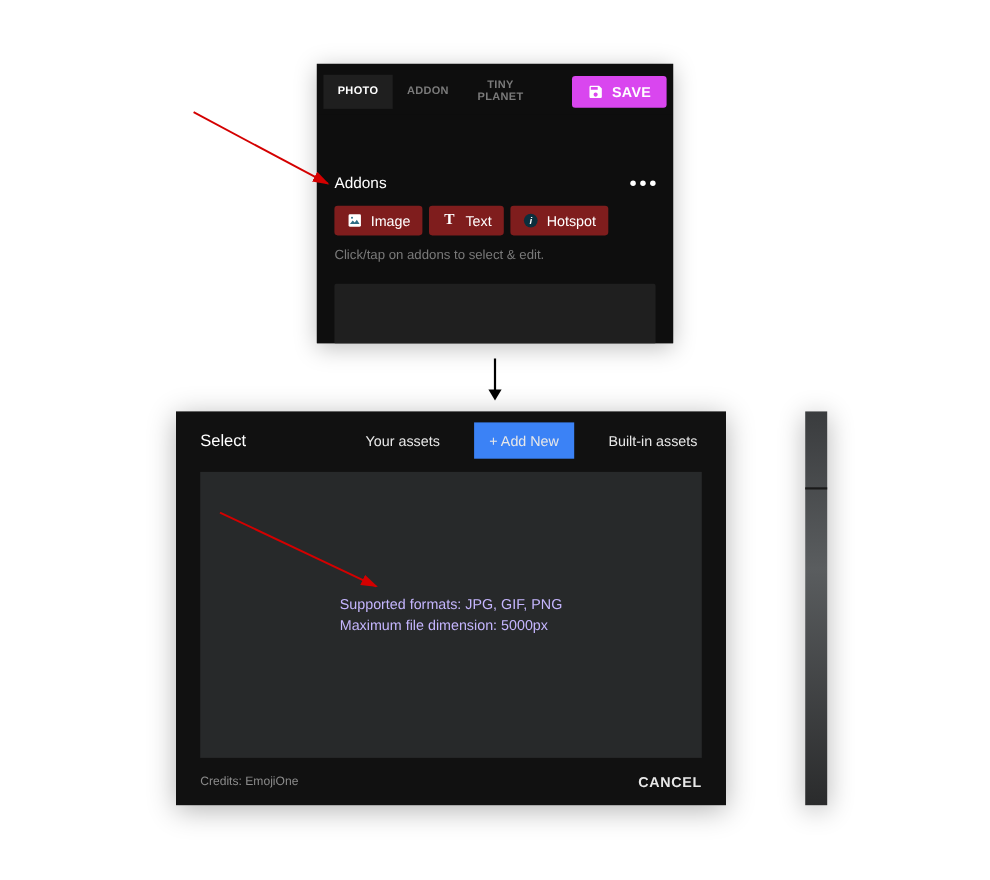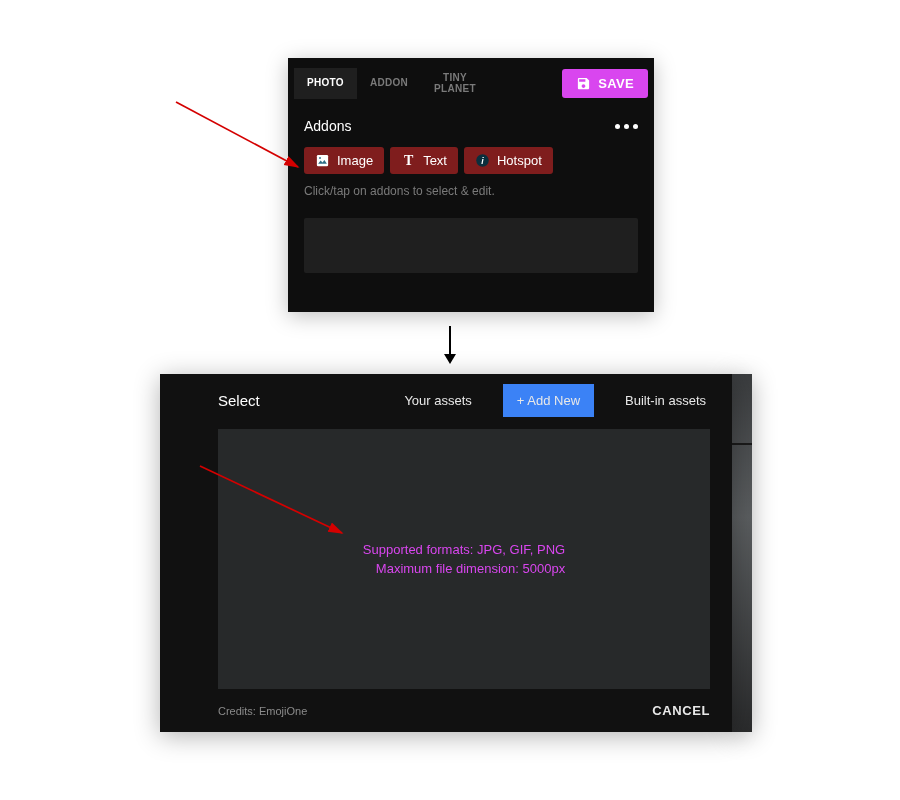--- a/index.html
+++ b/index.html
@@ -11,21 +11,21 @@
     body {
       width: 900px;
       height: 800px;
       background: #ffffff;
       position: relative;
     }
     .panel-top {
       position: absolute;
       left: 288px;
       top: 58px;
-      width: 366px;
+      width: 324px;
       height: 254px;
       background: #0e0e0e;
       box-shadow: 0 4px 20px rgba(0,0,0,0.25);
       overflow: hidden;
     }
     .tabs-row {
       display: flex;
       align-items: center;
       height: 46px;
       background: #0e0e0e;
@@ -66,20 +66,21 @@
     }
     .panel-body {
       background: #0e0e0e;
       padding: 14px 16px;
     }
     .addons-hdr {
       display: flex;
       justify-content: space-between;
       align-items: center;
       margin-bottom: 13px;
+      margin-top: 40px;
     }
     .addons-hdr h3 {
       color: #ffffff;
       font-size: 14px;
       font-weight: 400;
     }
     .dots {
       display: flex;
       gap: 4px;
       cursor: pointer;
@@ -151,25 +152,24 @@
       width: 14px;
       height: 42px;
       pointer-events: none;
     }
     
     
     .panel-bottom {
       position: absolute;
       left: 160px;
       top: 374px;
-      width: 572px;
+      width: 500px;
       height: 358px;
       background: #111111;
       box-shadow: 0 4px 24px rgba(0,0,0,0.3);
-      padding-left: 36px;
     }
     .modal-top {
       display: flex;
       align-items: center;
       justify-content: space-between;
       padding: 10px 12px 8px 22px;
     }
     .modal-title {
       color: #ffffff;
       font-size: 15px;
@@ -202,23 +202,23 @@
     .select-file-btn {
       background: #3d85a7;
       color: #ffffff;
       font-weight: 700;
       font-size: 13px;
       letter-spacing: 0.7px;
       padding: 13px 30px;
       cursor: pointer;
     }
     .fmt-info {
-      color: #d946ef;
-      font-size: 13px;
-      text-align: right;
+      color: #c4b5fd;
+      font-size: 13px;
+      text-align: left;
       line-height: 1.5;
     }
     .modal-foot {
       display: flex;
       align-items: center;
       justify-content: space-between;
       padding: 14px 22px;
     }
     .credits {
       color: #8b8b8b;

